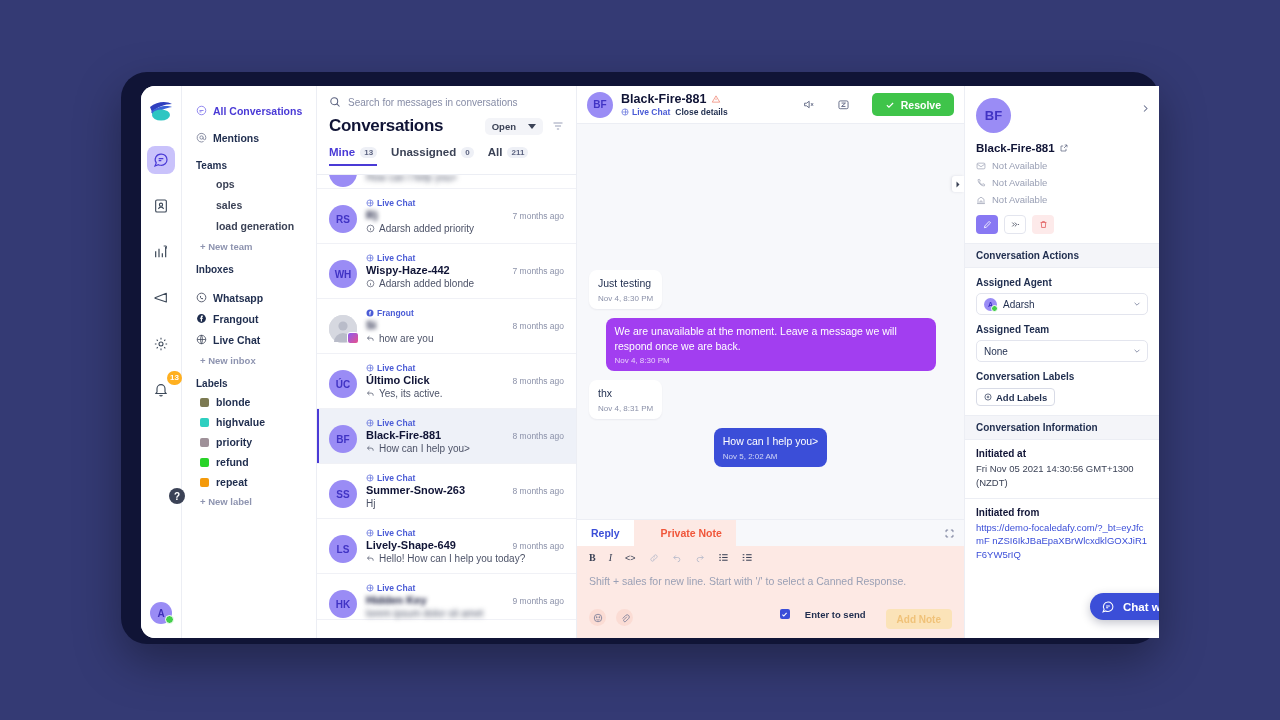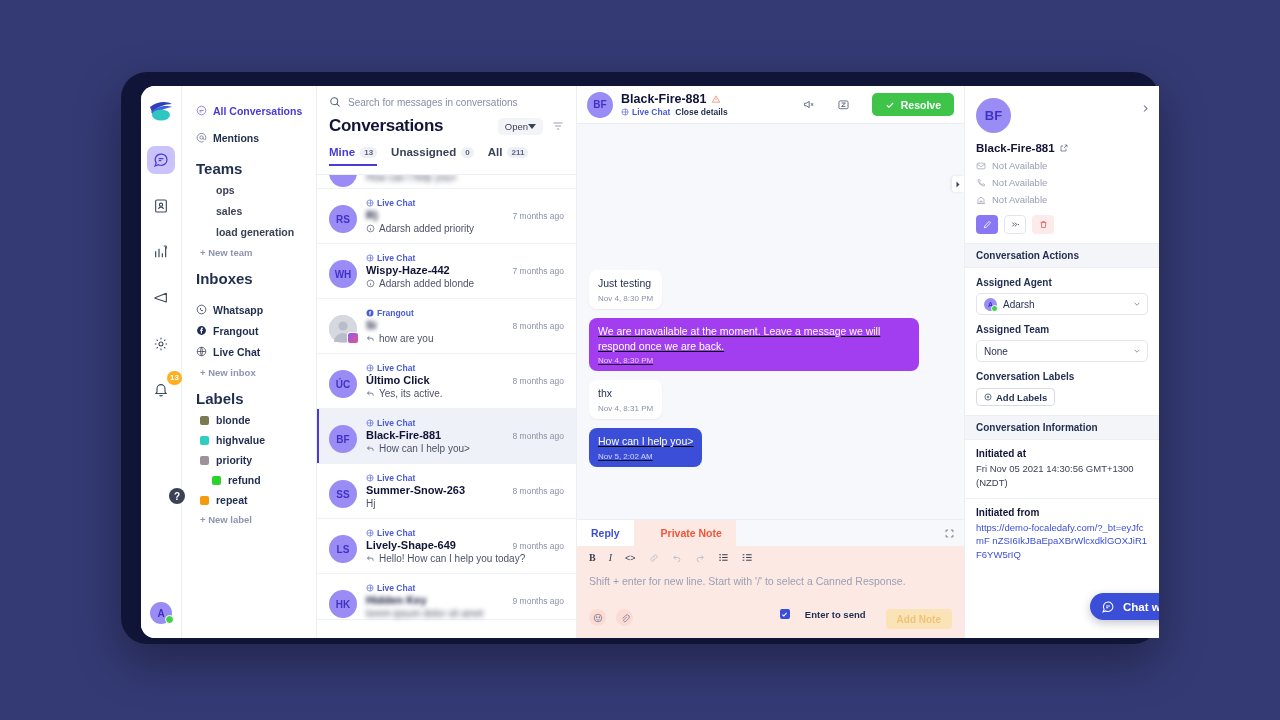--- a/index.html
+++ b/index.html
@@ -77,21 +77,21 @@
     padding: 14px 0 0 14px; font-size: 10.5px; overflow: hidden;
   }
   .side-link {
     display: flex; align-items: center; gap: 6px;
     font-size: 10.5px; font-weight: 700; color: #1f2d4e;
     height: 21px; margin-bottom: 6px;
   }
   .side-link.sel { color: #4a3ad6; }
   .side-link .gi { width: 11px; height: 11px; flex: 0 0 11px; opacity: .85; }
   .side-head {
-    font-size: 15px; font-weight: 700; color: #1f2d4e;
+    font-size: 10px; font-weight: 700; color: #1f2d4e;
     margin: 12px 0 7px 0;
   }
   .side-sub {
     font-size: 10.5px; font-weight: 600; color: #3b4256;
     margin: 0 0 9px 20px;
   }
   .side-add {
     font-size: 9.5px; font-weight: 600; color: #8e94b0;
     margin: 0 0 6px 4px;
   }
@@ -123,23 +123,23 @@
     font-family: "Liberation Sans", sans-serif;
     background: transparent;
   }
   .search-row input::placeholder { color: #868ca6; }
   .conv-title-row {
     display: flex; align-items: center; padding: 0 12px 6px 12px;
   }
   .conv-title { font-size: 17px; font-weight: 700; color: #101436; letter-spacing: -.3px; }
   .conv-spacer { flex: 1; }
   .statuspill {
-    display: flex; align-items: center; 
+    display: flex; align-items: center; gap: 12px;
     background: #f3f4f8; border-radius: 5px;
-    padding: 3px 7px; font-size: 9.5px; color: #3b4256; font-weight: 400;
+    padding: 3px 7px; font-size: 9.5px; color: #3b4256; font-weight: 700;
   }
   .caret { width: 0; height: 0; border-left: 4px solid transparent;
            border-right: 4px solid transparent; border-top: 5px solid #3b4256; }
   .filter-ic { margin-left: 9px; color: #9aa0b8; }
   .tabs {
     display: flex; gap: 14px; padding: 4px 12px 8px 12px;
     border-bottom: 1px solid #eceef4;
   }
   .tab {
     display: flex; align-items: center; gap: 5px;
@@ -213,21 +213,21 @@
   .hd-ic { color: #5c6380; margin-right: 14px; }
   .resolve {
     background: #3fc44a; color: #fff; border: none; border-radius: 5px;
     height: 23px; padding: 0 13px; font-size: 10.5px; font-weight: 700;
     display: flex; align-items: center; gap: 6px;
     font-family: "Liberation Sans", sans-serif;
   }
 
   .msgs { flex: 1; padding: 10px 12px; overflow: hidden; position: relative; }
   .msgrow { display: flex; margin-bottom: 9px; }
-  .msgrow.right { justify-content: flex-start; text-decoration: underline; }
+  .msgrow.right { justify-content: center; }
   .bub {
     max-width: 330px; border-radius: 8px; padding: 6px 9px 5px 9px;
     font-size: 10.5px; line-height: 1.4;
   }
   .bub.in { background: #fff; color: #1f2d4e; box-shadow: 0 1px 2px rgba(16,20,54,.06); }
   .bub.out-purple { background: #a23ef0; color: #fff; }
   .bub.out-blue { background: #3b4ed8; color: #fff; }
   .bt { font-size: 8px; margin-top: 2px; opacity: .75; }
   .bub.in .bt { color: #8b91a9; opacity: 1; }
 
@@ -449,21 +449,21 @@
         <span>blonde</span>
       </div>
       <div class="lbl-row" style="margin-left:4px">
         <span class="lbl-sw" style="background:#2ecfc0"></span>
         <span>highvalue</span>
       </div>
       <div class="lbl-row" style="margin-left:4px">
         <span class="lbl-sw" style="background:#9f9199"></span>
         <span>priority</span>
       </div>
-      <div class="lbl-row" style="margin-left:16px">
+      <div class="lbl-row" style="margin-left:4px">
         <span class="lbl-sw" style="background:#29d329"></span>
         <span>refund</span>
       </div>
       <div class="lbl-row" style="margin-left:4px">
         <span class="lbl-sw" style="background:#f49a0b"></span>
         <span>repeat</span>
       </div>
       <div class="side-add">+ New label</div>
     </div>
 
@@ -836,21 +836,21 @@
             <svg class="sv" viewBox="0 0 16 16" width="11" height="11" fill="currentColor">
                 <rect x="1" y="3.2" width="2.4" height="1.5"></rect>
                 <rect x="1" y="7.2" width="2.4" height="1.5"></rect>
                 <rect x="1" y="11.2" width="2.4" height="1.5"></rect>
                 <rect x="6" y="3.2" width="8" height="1.5"></rect>
                 <rect x="6" y="7.2" width="8" height="1.5"></rect>
                 <rect x="6" y="11.2" width="8" height="1.5"></rect>
               </svg>
           </span>
         </div>
-        <div class="cplaceholder">Shift + enter for new line. Start with '/' to select a Canned Response.</div>
+        <div class="cplaceholder">Shift + sales for new line. Start with '/' to select a Canned Response.</div>
         <div class="cfoot">
           <span class="rndic">
             <svg class="sv" viewBox="0 0 16 16" width="10" height="10" fill="none" stroke="currentColor" stroke-width="1.2">
                 <circle cx="8" cy="8" r="6"></circle>
                 <circle cx="6" cy="6.6" r=".7" fill="currentColor"></circle>
                 <circle cx="10" cy="6.6" r=".7" fill="currentColor"></circle>
                 <path d="M5.6 10a3 3 0 0 0 4.8 0"></path>
               </svg>
           </span>
           <span class="rndic">

